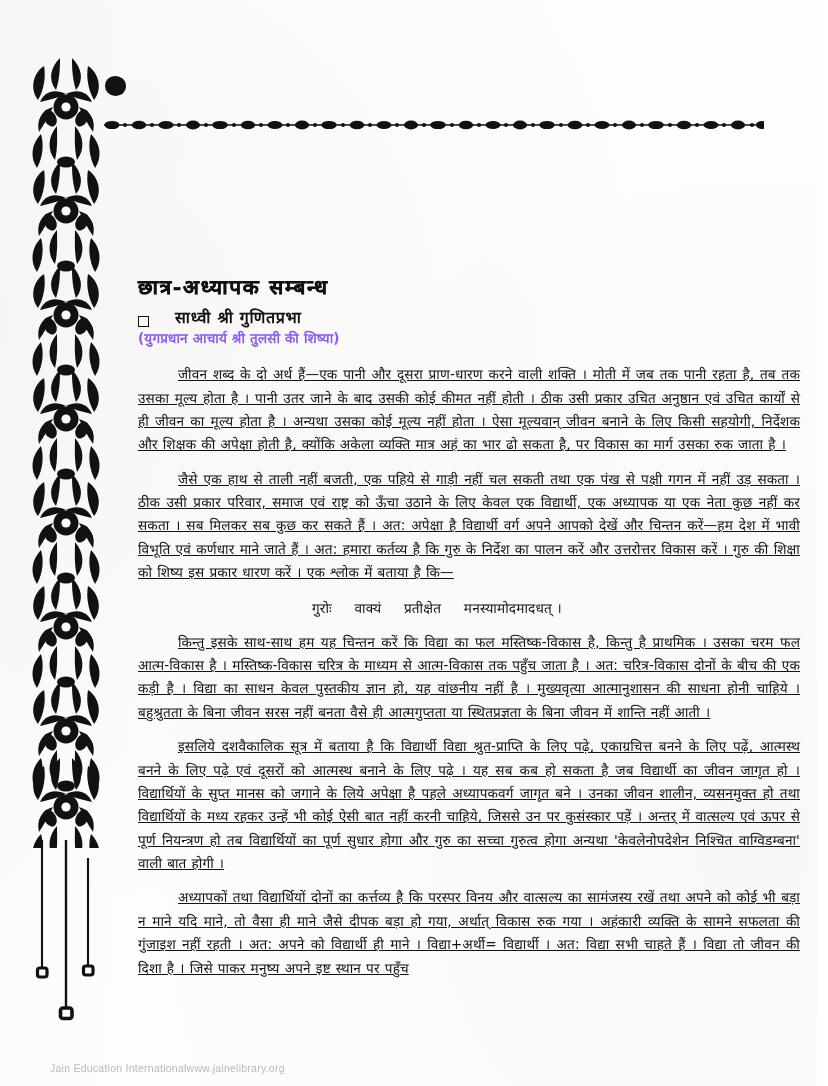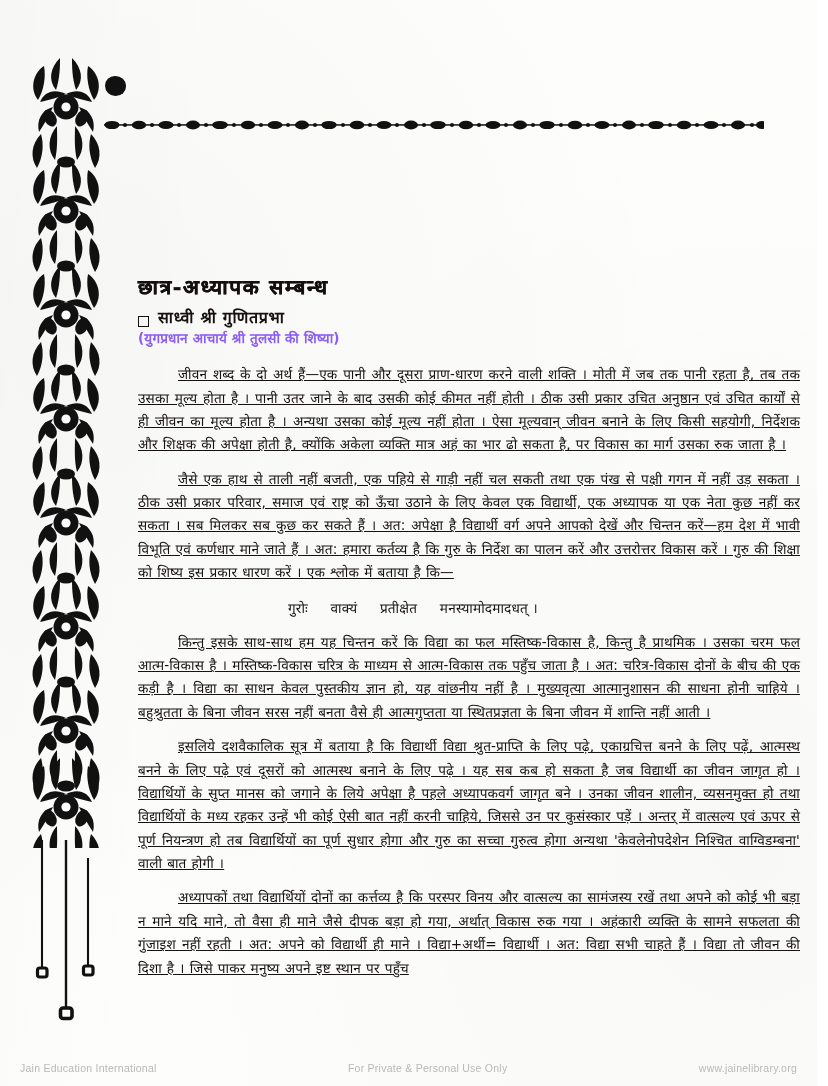--- a/index.html
+++ b/index.html
@@ -80,21 +80,21 @@
     line-height: 1.18;
     margin: 0 0 8px 0;
     -webkit-text-stroke: 0.35px #14100e;
     transform: scaleX(1.04);
     transform-origin: left center;
   }
 
   .byline-row {
     display: flex;
     align-items: flex-end;
-    gap: 9px;
+    gap: 26px;
     margin: 0 0 2px 0;
   }
   .byline-marker {
     display: inline-block;
     width: 9px;
     height: 9px;
     border: 1.6px solid #15110f;
     background: transparent;
     flex: 0 0 auto;
     position: relative;
@@ -132,32 +132,33 @@
   .shloka {
     margin: 6px 0 10px 0;
     padding-left: 150px;
     font-size: 13.6px;
     line-height: 1.85;
     color: #161210;
     letter-spacing: 0.2px;
   }
   .shloka-line {
     white-space: pre;
+    margin-left: 24px;
   }
 
   
   .footer {
     position: absolute;
-    left: 0;
+    left: 16px;
     right: 0;
     top: 1055px;
     height: 22px;
     display: flex;
     align-items: center;
-    padding: 0 20px;
+    padding: 0 34px;
     box-sizing: border-box;
   }
   .footer-left  { flex: 0 0 auto; }
   .footer-mid   { flex: 1 1 auto; text-align: center; }
   .footer-right { flex: 0 0 auto; }
   .footer span {
     font-family: "Liberation Sans", sans-serif;
     font-size: 10.5px;
     color: #b9b9b9;
     letter-spacing: 0.25px;
@@ -301,21 +302,18 @@
 
     <p class="body-para">किन्तु इसके साथ-साथ हम यह चिन्तन करें कि विद्या का फल मस्तिष्क-विकास है, किन्तु है प्राथमिक । उसका चरम फल आत्म-विकास है । मस्तिष्क-विकास चरित्र के माध्यम से आत्म-विकास तक पहुँच जाता है । अत: चरित्र-विकास दोनों के बीच की एक कड़ी है । विद्या का साधन केवल पुस्तकीय ज्ञान हो, यह वांछनीय नहीं है । मुख्यवृत्या आत्मानुशासन की साधना होनी चाहिये । बहुश्रुतता के बिना जीवन सरस नहीं बनता वैसे ही आत्मगुप्तता या स्थितप्रज्ञता के बिना जीवन में शान्ति नहीं आती ।</p>
     <p class="body-para">इसलिये दशवैकालिक सूत्र में बताया है कि विद्यार्थी विद्या श्रुत-प्राप्ति के लिए पढ़े, एकाग्रचित्त बनने के लिए पढ़ें, आत्मस्थ बनने के लिए पढ़े एवं दूसरों को आत्मस्थ बनाने के लिए पढ़े । यह सब कब हो सकता है जब विद्यार्थी का जीवन जागृत हो । विद्यार्थियों के सुप्त मानस को जगाने के लिये अपेक्षा है पहले अध्यापकवर्ग जागृत बने । उनका जीवन शालीन, व्यसनमुक्त हो तथा विद्यार्थियों के मध्य रहकर उन्हें भी कोई ऐसी बात नहीं करनी चाहिये, जिससे उन पर कुसंस्कार पड़ें । अन्तर् में वात्सल्य एवं ऊपर से पूर्ण नियन्त्रण हो तब विद्यार्थियों का पूर्ण सुधार होगा और गुरु का सच्चा गुरुत्व होगा अन्यथा 'केवलेनोपदेशेन निश्चित वाग्विडम्बना' वाली बात होगी ।</p>
     <p class="body-para">अध्यापकों तथा विद्यार्थियों दोनों का कर्त्तव्य है कि परस्पर विनय और वात्सल्य का सामंजस्य रखें तथा अपने को कोई भी बड़ा न माने यदि माने, तो वैसा ही माने जैसे दीपक बड़ा हो गया, अर्थात् विकास रुक गया । अहंकारी व्यक्ति के सामने सफलता की गुंजाइश नहीं रहती । अत: अपने को विद्यार्थी ही माने । विद्या+अर्थी= विद्यार्थी । अत: विद्या सभी चाहते हैं । विद्या तो जीवन की दिशा है । जिसे पाकर मनुष्य अपने इष्ट स्थान पर पहुँच</p>
   </div>
 
   <div class="footer">
     <div class="footer-left">
       <span>Jain Education International</span>
     </div>
-    <div class="footer-mid">
-      <span>For Private &amp; Personal Use Only</span>
-    </div>
     <div class="footer-right">
       <span>www.jainelibrary.org</span>
     </div>
   </div>
 
 </div>
 
 </body></html>

